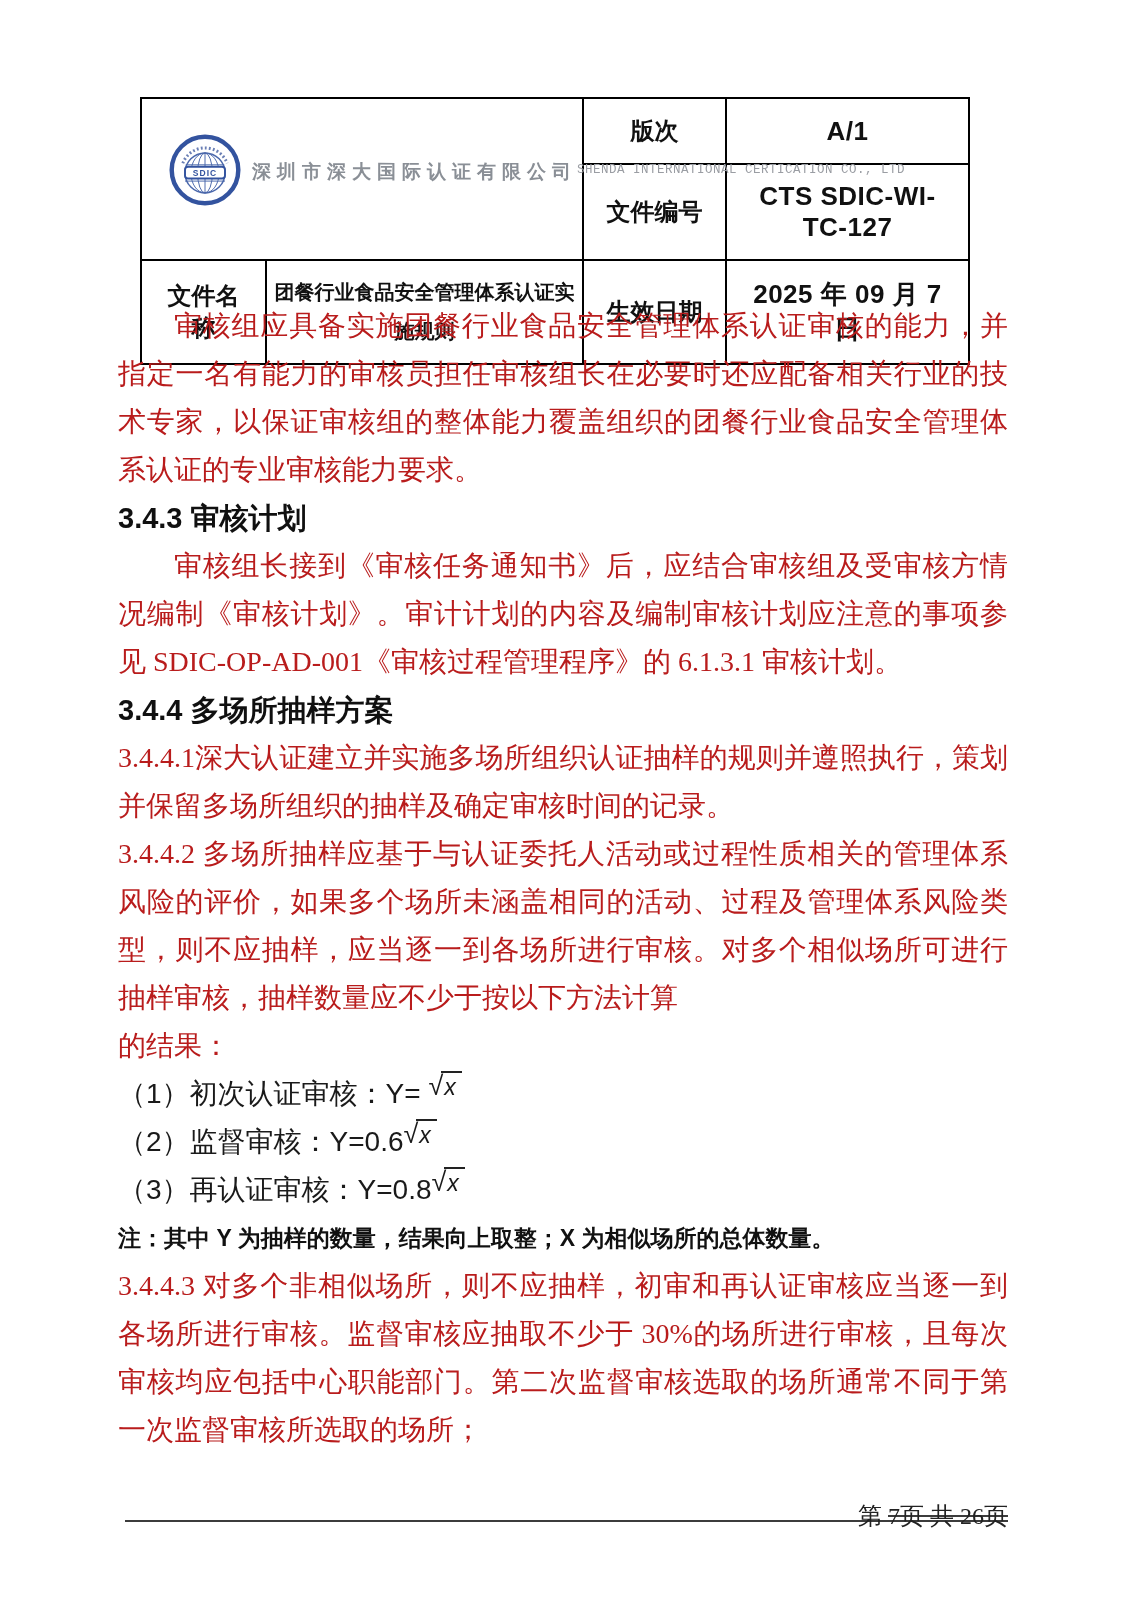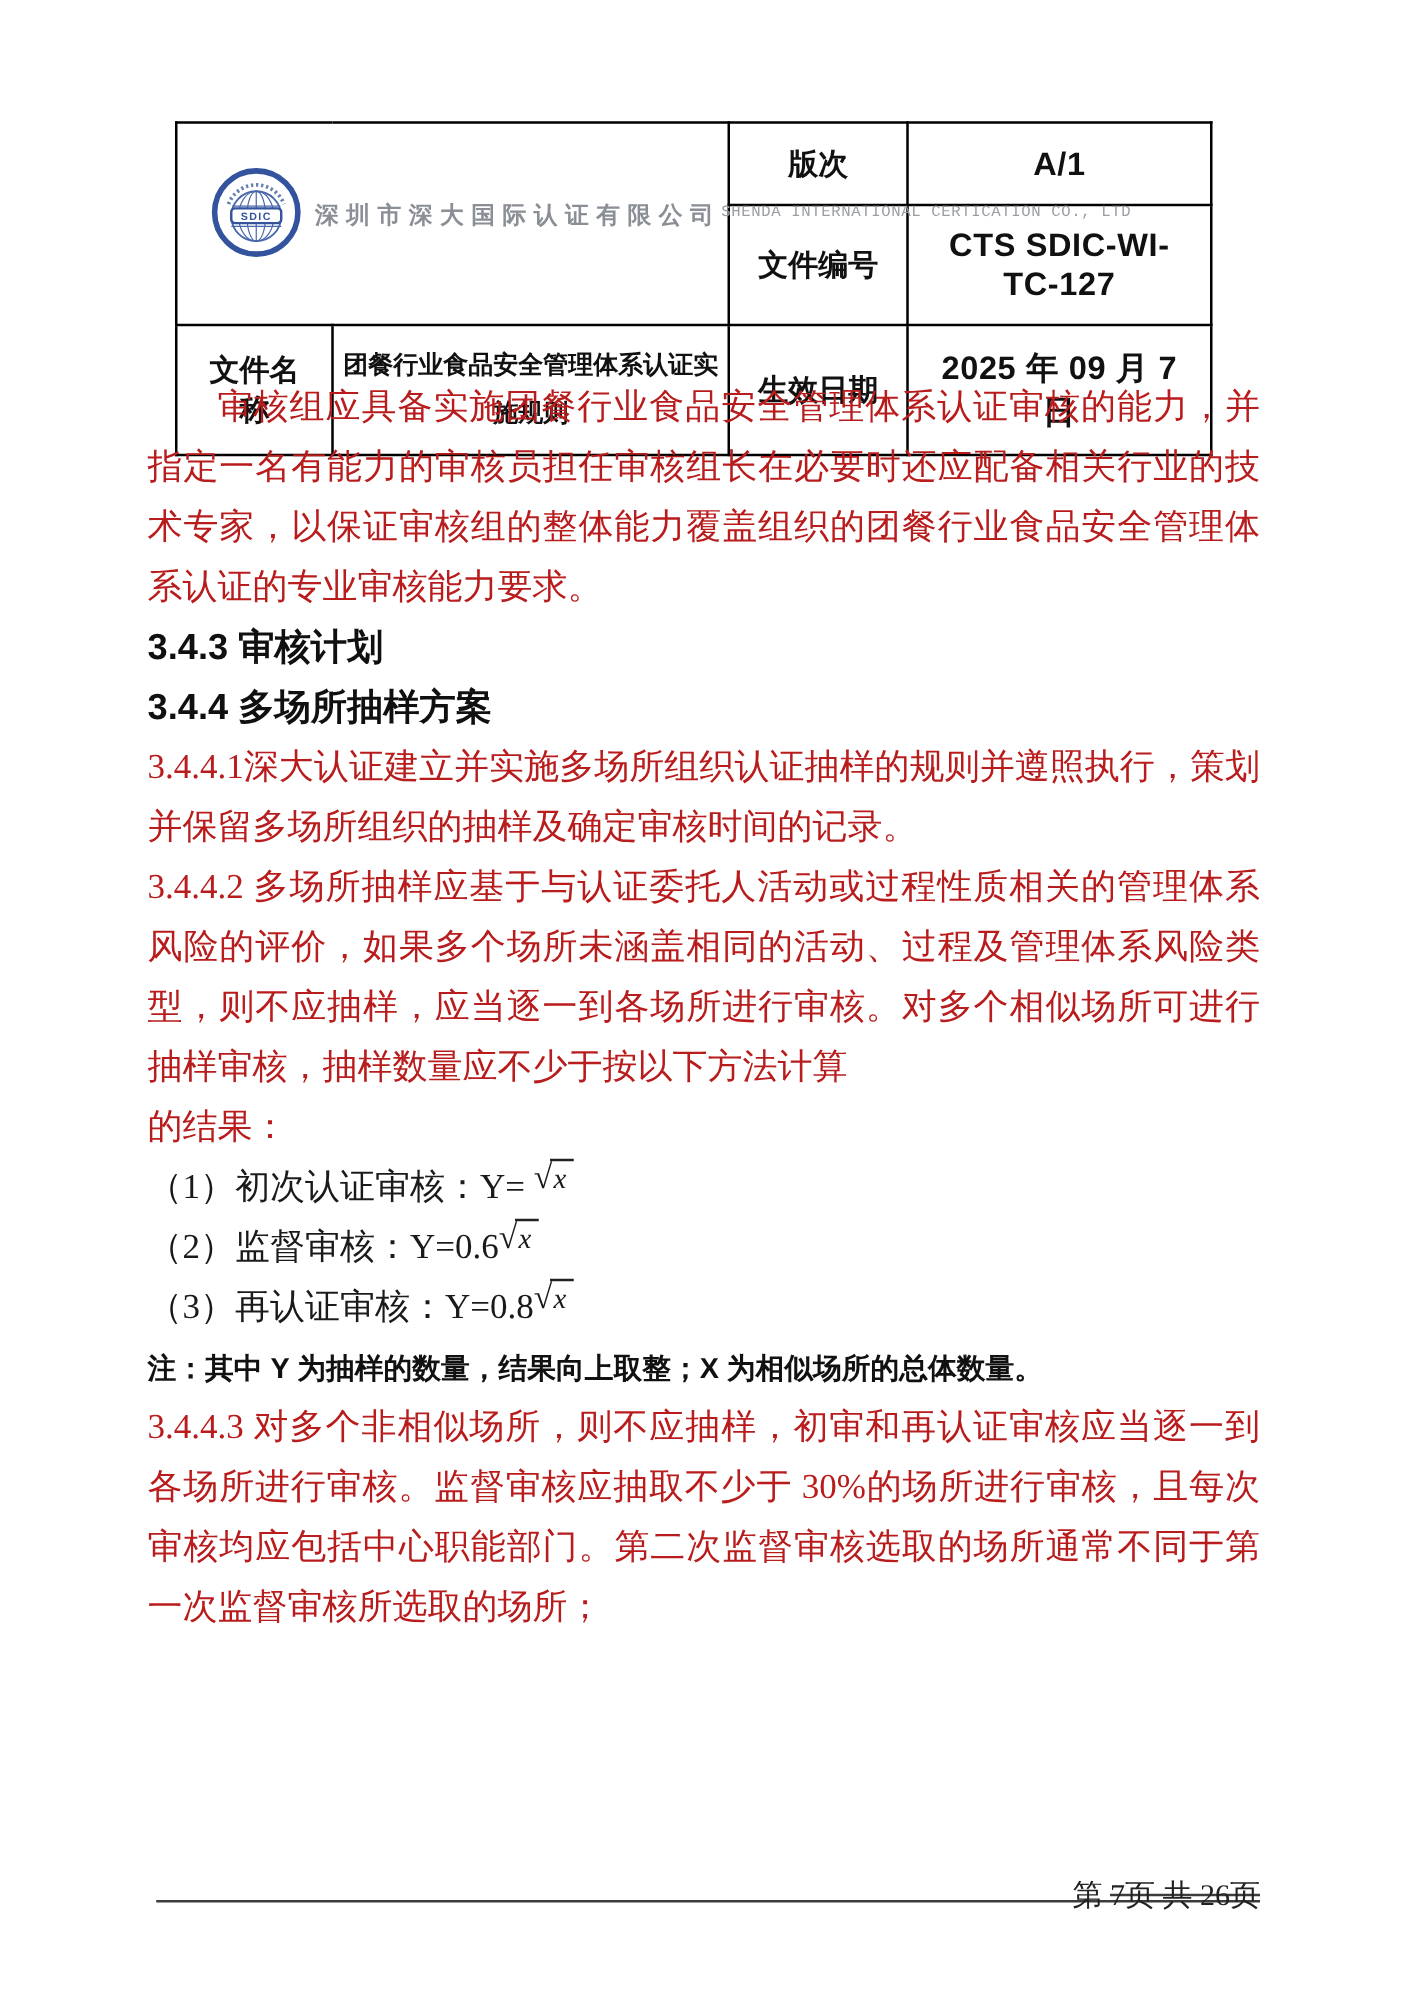--- a/index.html
+++ b/index.html
@@ -36,21 +36,21 @@
   .para{
     margin:0;font-size:28px;line-height:48px;text-align:justify;
     font-family:"Liberation Serif", serif;color:#b91c1c;
   }
   .para.indent{text-indent:2em;}
   .sec-heading{
     margin:0;font-size:29px;line-height:48px;font-weight:700;
     font-family:"Liberation Sans", sans-serif;color:#101010;text-align:left;
   }
   .formula-line{
-    margin:0;font-size:28px;line-height:48px;font-family:Liberation Serif, serif;
+    margin:0;font-size:28px;line-height:48px;font-family:Liberation Sans, sans-serif;
   }
   .sqrt{display:inline-block;position:relative;top:-8px;line-height:1;white-space:nowrap;}
   .sqrt-sign{font-size:27px;line-height:1;}
   .sqrt-rad{
     display:inline-block;border-top:2px solid #222;font-style:italic;
     font-size:23px;line-height:1.15;padding:1px 6px 0 3px;margin-left:-2px;
   }
   .note-line{
     margin:0;font-size:23px;line-height:48px;font-weight:700;
     font-family:"Liberation Sans", sans-serif;color:#111;
@@ -109,20 +109,21 @@
     <td class="title-cell">团餐行业食品安全管理体系认证实施规则</td>
     <td class="hlabel">生效日期</td>
     <td class="hvalue">2025 年 09 月 7 日</td>
   </tr>
 </tbody>
   </table>
 
 <div class="doc-body">
   <p class="para indent">审核组应具备实施团餐行业食品安全管理体系认证审核的能力，并指定一名有能力的审核员担任审核组长在必要时还应配备相关行业的技术专家，以保证审核组的整体能力覆盖组织的团餐行业食品安全管理体系认证的专业审核能力要求。</p>
   <p class="sec-heading">3.4.3 审核计划</p>
+  <p class="para indent">审核组长接到《审核任务通知书》后，应结合审核组及受审核方情况编制《审核计划》。审计计划的内容及编制审核计划应注意的事项参见 SDIC-OP-AD-001《审核过程管理程序》的 6.1.3.1 审核计划。</p>
   <p class="sec-heading">3.4.4 多场所抽样方案</p>
   <p class="para">3.4.4.1深大认证建立并实施多场所组织认证抽样的规则并遵照执行，策划并保留多场所组织的抽样及确定审核时间的记录。</p>
   <p class="para">3.4.4.2 多场所抽样应基于与认证委托人活动或过程性质相关的管理体系风险的评价，如果多个场所未涵盖相同的活动、过程及管理体系风险类型，则不应抽样，应当逐一到各场所进行审核。对多个相似场所可进行抽样审核，抽样数量应不少于按以下方法计算</p>
   <p class="para">的结果：</p>
 
   <p class="formula-line">
     <span>（1）初次认证审核：</span><span>Y= </span><span class="sqrt"><span class="sqrt-sign">√</span><span class="sqrt-rad">x</span></span>
   </p>
   <p class="formula-line">
     <span>（2）监督审核：</span><span>Y=0.6</span><span class="sqrt"><span class="sqrt-sign">√</span><span class="sqrt-rad">x</span></span>

